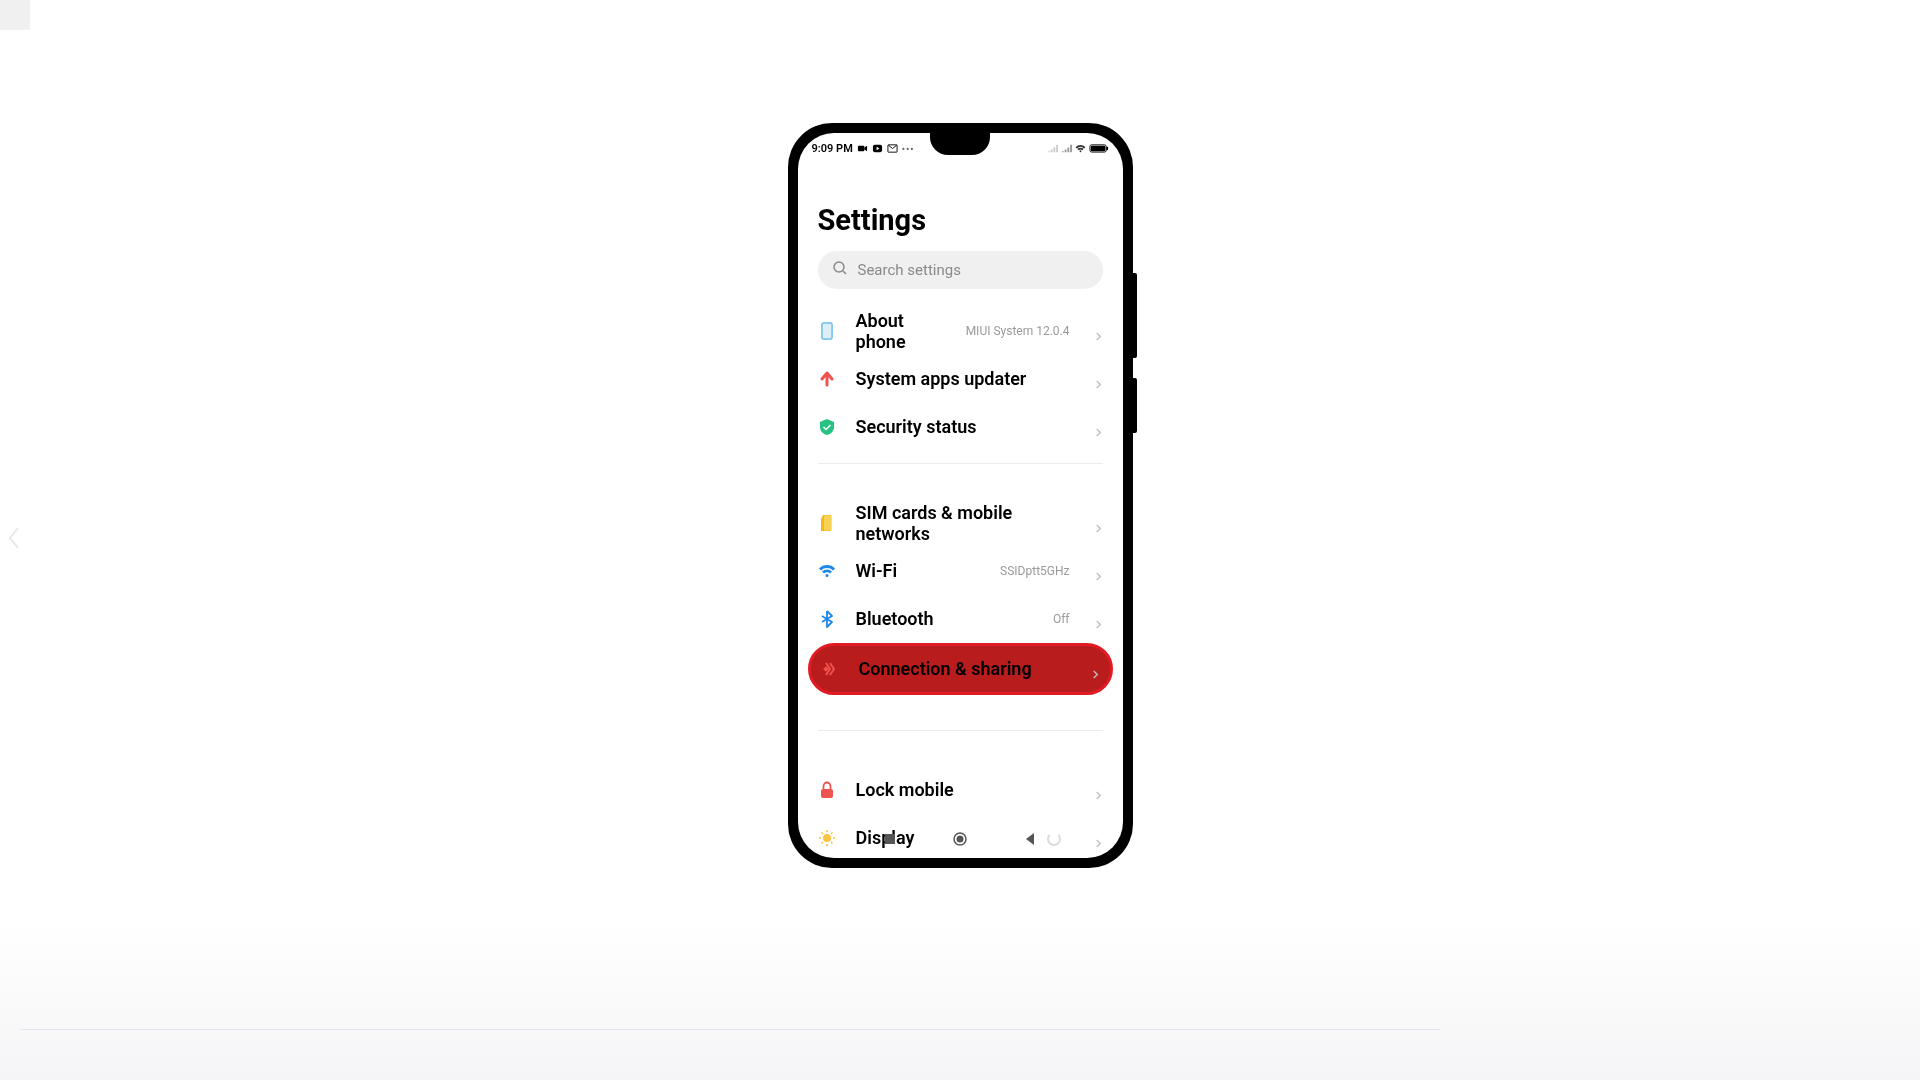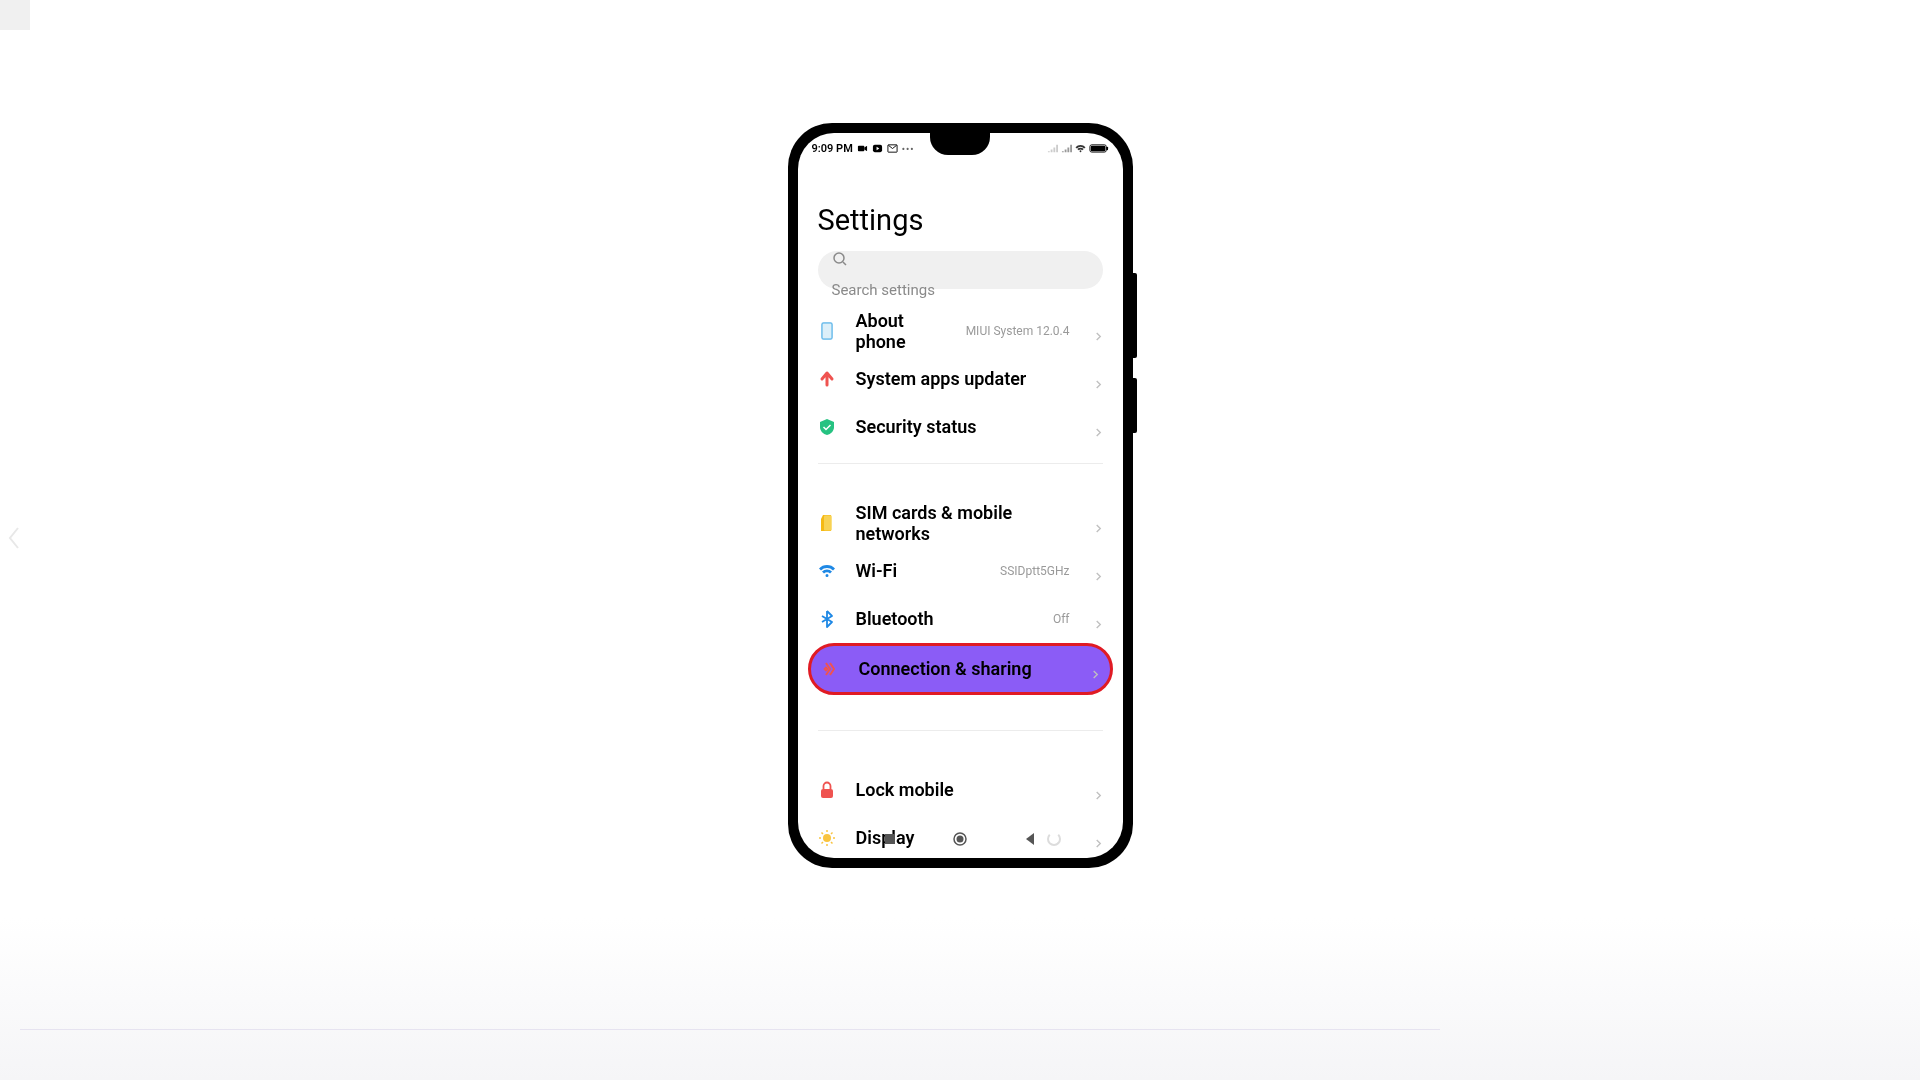--- a/index.html
+++ b/index.html
@@ -77,52 +77,51 @@
       font-size: 11px;
       font-weight: 600;
       color: #000;
       margin-top: 4px;
     }
     .status-left { display: flex; align-items: center; gap: 4px; }
     .status-right { display: flex; align-items: center; gap: 3px; }
     .icon-small { width: 11px; height: 11px; display: inline-flex; align-items: center; justify-content: center; }
     .page-title {
       font-size: 29px;
-      font-weight: 400;
+      font-weight: 700;
       color: #000;
       padding: 42px 20px 14px 20px;
     }
     .search-bar {
       margin: 0 20px 18px 20px;
       background: #f0f0f0;
       border-radius: 22px;
       height: 38px;
       display: flex;
-      align-items: flex-start;
+      align-items: center;
       padding: 0 14px;
       gap: 10px;
-      flex-direction: column;
     }
     .search-bar svg { width: 16px; height: 16px; }
     .search-placeholder { color: #8a8a8a; font-size: 15px; }
     .list-item {
       display: flex;
       align-items: center;
       padding: 0 20px;
       height: 48px;
       gap: 20px;
       position: relative;
     }
     .list-item.highlighted {
       border: 3px solid #e01b24;
       border-radius: 28px;
       height: 52px;
       margin: 0 10px;
       padding: 0 10px;
-      background: #8b5cf6;
+      background: #b91c1c;
     }
     .list-icon { width: 18px; height: 18px; display: flex; align-items: center; justify-content: center; flex-shrink: 0; }
     .list-label { flex: 1; font-size: 18px; font-weight: 600; color: #000; }
     .list-secondary { font-size: 12px; color: #9a9a9a; margin-right: 4px; }
     .chevron { width: 9px; height: 9px; flex-shrink: 0; }
     .divider { height: 1px; background: #ececec; margin: 12px 20px; }
     .group-gap { height: 23px; }
     .nav-bar {
       position: absolute;
       bottom: 4px;

